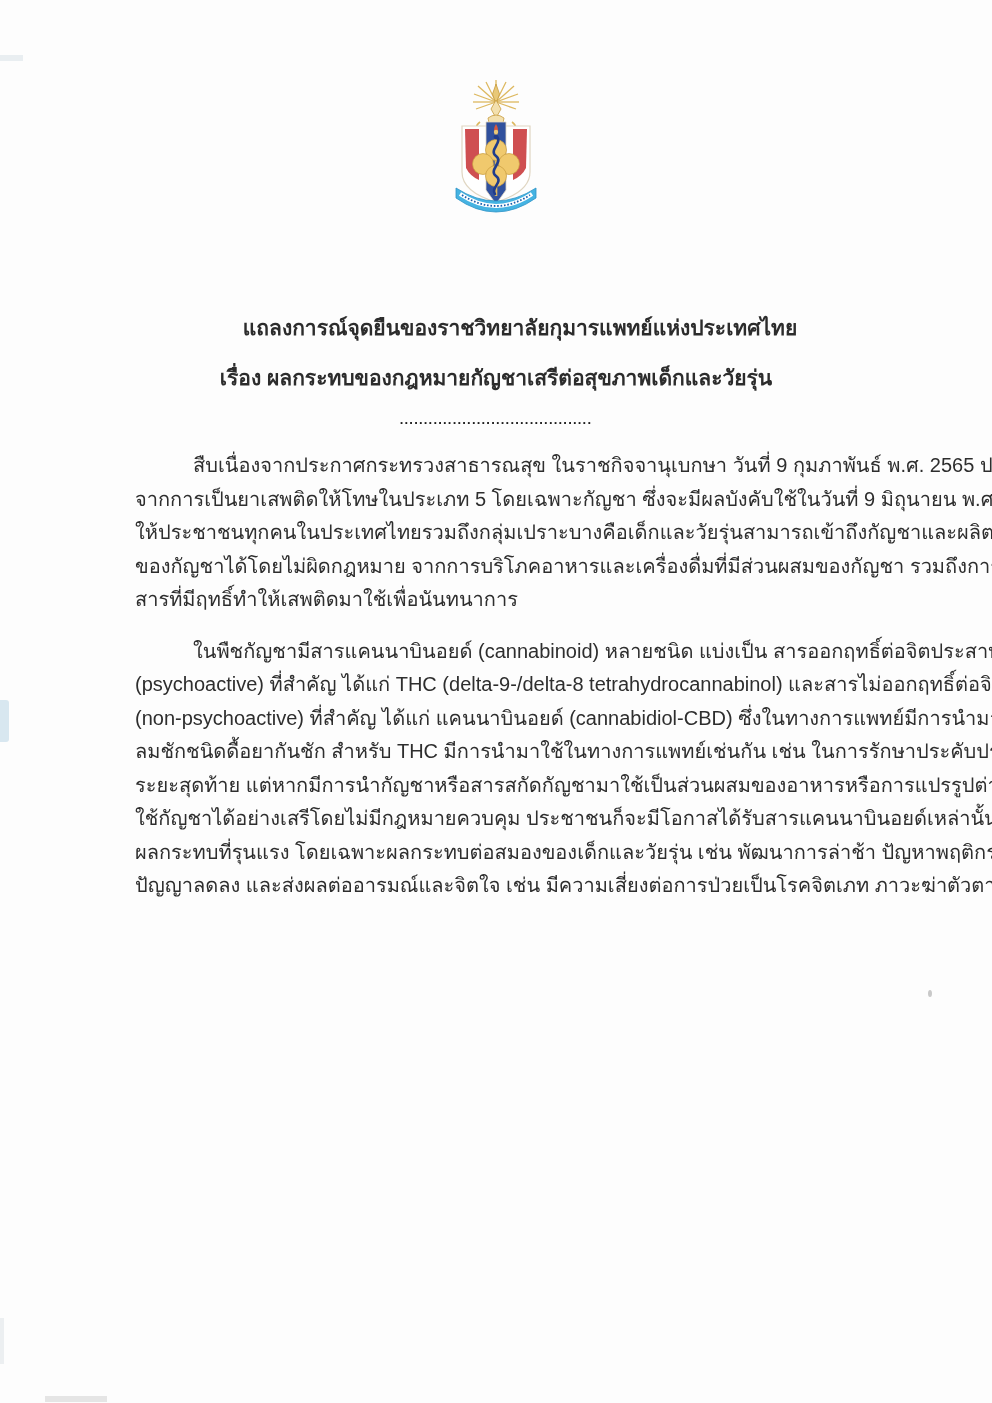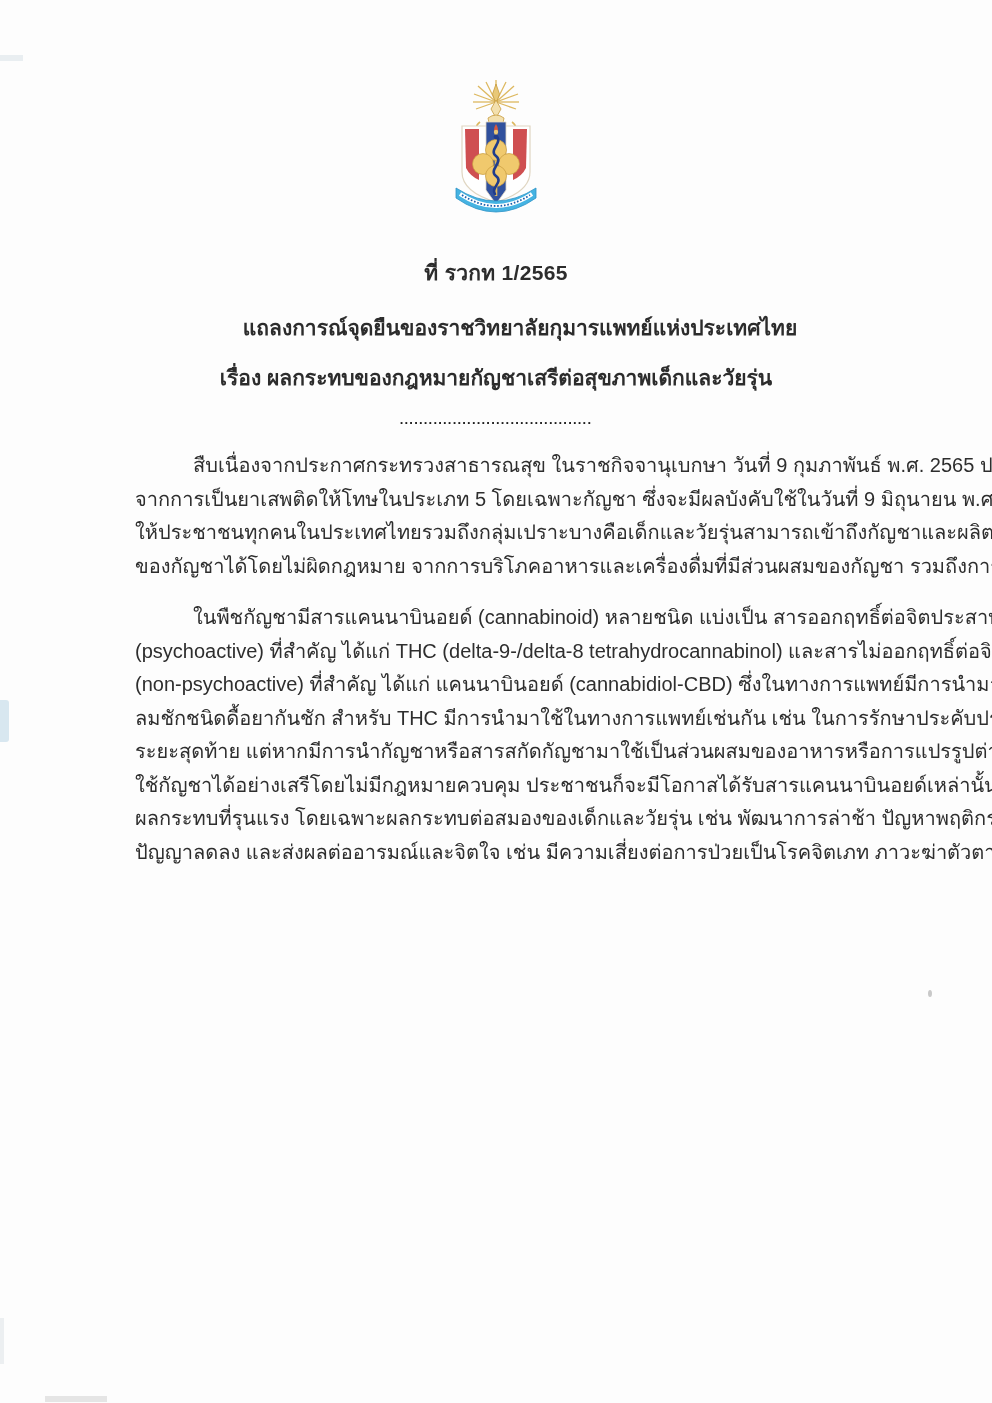--- a/index.html
+++ b/index.html
@@ -143,33 +143,33 @@
       </g>
 
       <g>
         <path d="M6,112 Q46,138 86,112 L86,122 Q46,150 6,122 Z" fill="#45b3e2" stroke="#2d93c6" stroke-width="0.8"></path>
         <path d="M10,118 Q46,142 82,118" fill="none" stroke="#ffffff" stroke-width="4"></path>
         <path d="M12,119 Q46,141 80,119" fill="none" stroke="#1c5fae" stroke-width="1.8" stroke-dasharray="1.6,1.8"></path>
       </g>
     </svg>
   </div>
 
-  <div class="centered doc-number">ที่ รวกท 1/2565</div>
 
   <div class="centered title-line title-1">แถลงการณ์จุดยืนของราชวิทยาลัยกุมารแพทย์แห่งประเทศไทย</div>
   <div class="centered title-line title-2">เรื่อง ผลกระทบของกฎหมายกัญชาเสรีต่อสุขภาพเด็กและวัยรุ่น</div>
 
   <div class="centered dots-separator">........................................</div>
 
   <div class="body-text">
       <div class="paragraph">
         <div class="text-line indent">สืบเนื่องจากประกาศกระทรวงสาธารณสุข ในราชกิจจานุเบกษา วันที่ 9 กุมภาพันธ์ พ.ศ. 2565 ประกาศยกเว้น</div>
         <div class="text-line">จากการเป็นยาเสพติดให้โทษในประเภท 5 โดยเฉพาะกัญชา ซึ่งจะมีผลบังคับใช้ในวันที่ 9 มิถุนายน พ.ศ. 2565 จะส่งผล</div>
         <div class="text-line">ให้ประชาชนทุกคนในประเทศไทยรวมถึงกลุ่มเปราะบางคือเด็กและวัยรุ่นสามารถเข้าถึงกัญชาและผลิตภัณฑ์ที่มีส่วนผสม</div>
         <div class="text-line">ของกัญชาได้โดยไม่ผิดกฎหมาย จากการบริโภคอาหารและเครื่องดื่มที่มีส่วนผสมของกัญชา รวมถึงการนำกัญชาซึ่งเป็น</div>
+        <div class="text-line">สารที่มีฤทธิ์ทำให้เสพติดมาใช้เพื่อนันทนาการ</div>
       </div>
       <div class="paragraph">
         <div class="text-line indent">ในพืชกัญชามีสารแคนนาบินอยด์ (cannabinoid) หลายชนิด แบ่งเป็น สารออกฤทธิ์ต่อจิตประสาท</div>
         <div class="text-line">(psychoactive) ที่สำคัญ ได้แก่ THC (delta-9-/delta-8 tetrahydrocannabinol) และสารไม่ออกฤทธิ์ต่อจิตประสาท</div>
         <div class="text-line">(non-psychoactive) ที่สำคัญ ได้แก่ แคนนาบินอยด์ (cannabidiol-CBD) ซึ่งในทางการแพทย์มีการนำมาใช้รักษาโรค</div>
         <div class="text-line">ลมชักชนิดดื้อยากันชัก สำหรับ THC มีการนำมาใช้ในทางการแพทย์เช่นกัน เช่น ในการรักษาประคับประคองของมะเร็ง</div>
         <div class="text-line">ระยะสุดท้าย แต่หากมีการนำกัญชาหรือสารสกัดกัญชามาใช้เป็นส่วนผสมของอาหารหรือการแปรรูปต่างๆ หรือให้มีการ</div>
         <div class="text-line">ใช้กัญชาได้อย่างเสรีโดยไม่มีกฎหมายควบคุม ประชาชนก็จะมีโอกาสได้รับสารแคนนาบินอยด์เหล่านั้นเข้าไปจนอาจจะมี</div>
         <div class="text-line">ผลกระทบที่รุนแรง โดยเฉพาะผลกระทบต่อสมองของเด็กและวัยรุ่น เช่น พัฒนาการล่าช้า ปัญหาพฤติกรรม เชาวน์</div>
         <div class="text-line">ปัญญาลดลง และส่งผลต่ออารมณ์และจิตใจ เช่น มีความเสี่ยงต่อการป่วยเป็นโรคจิตเภท ภาวะฆ่าตัวตาย เสี่ยงต่อการติด</div>

